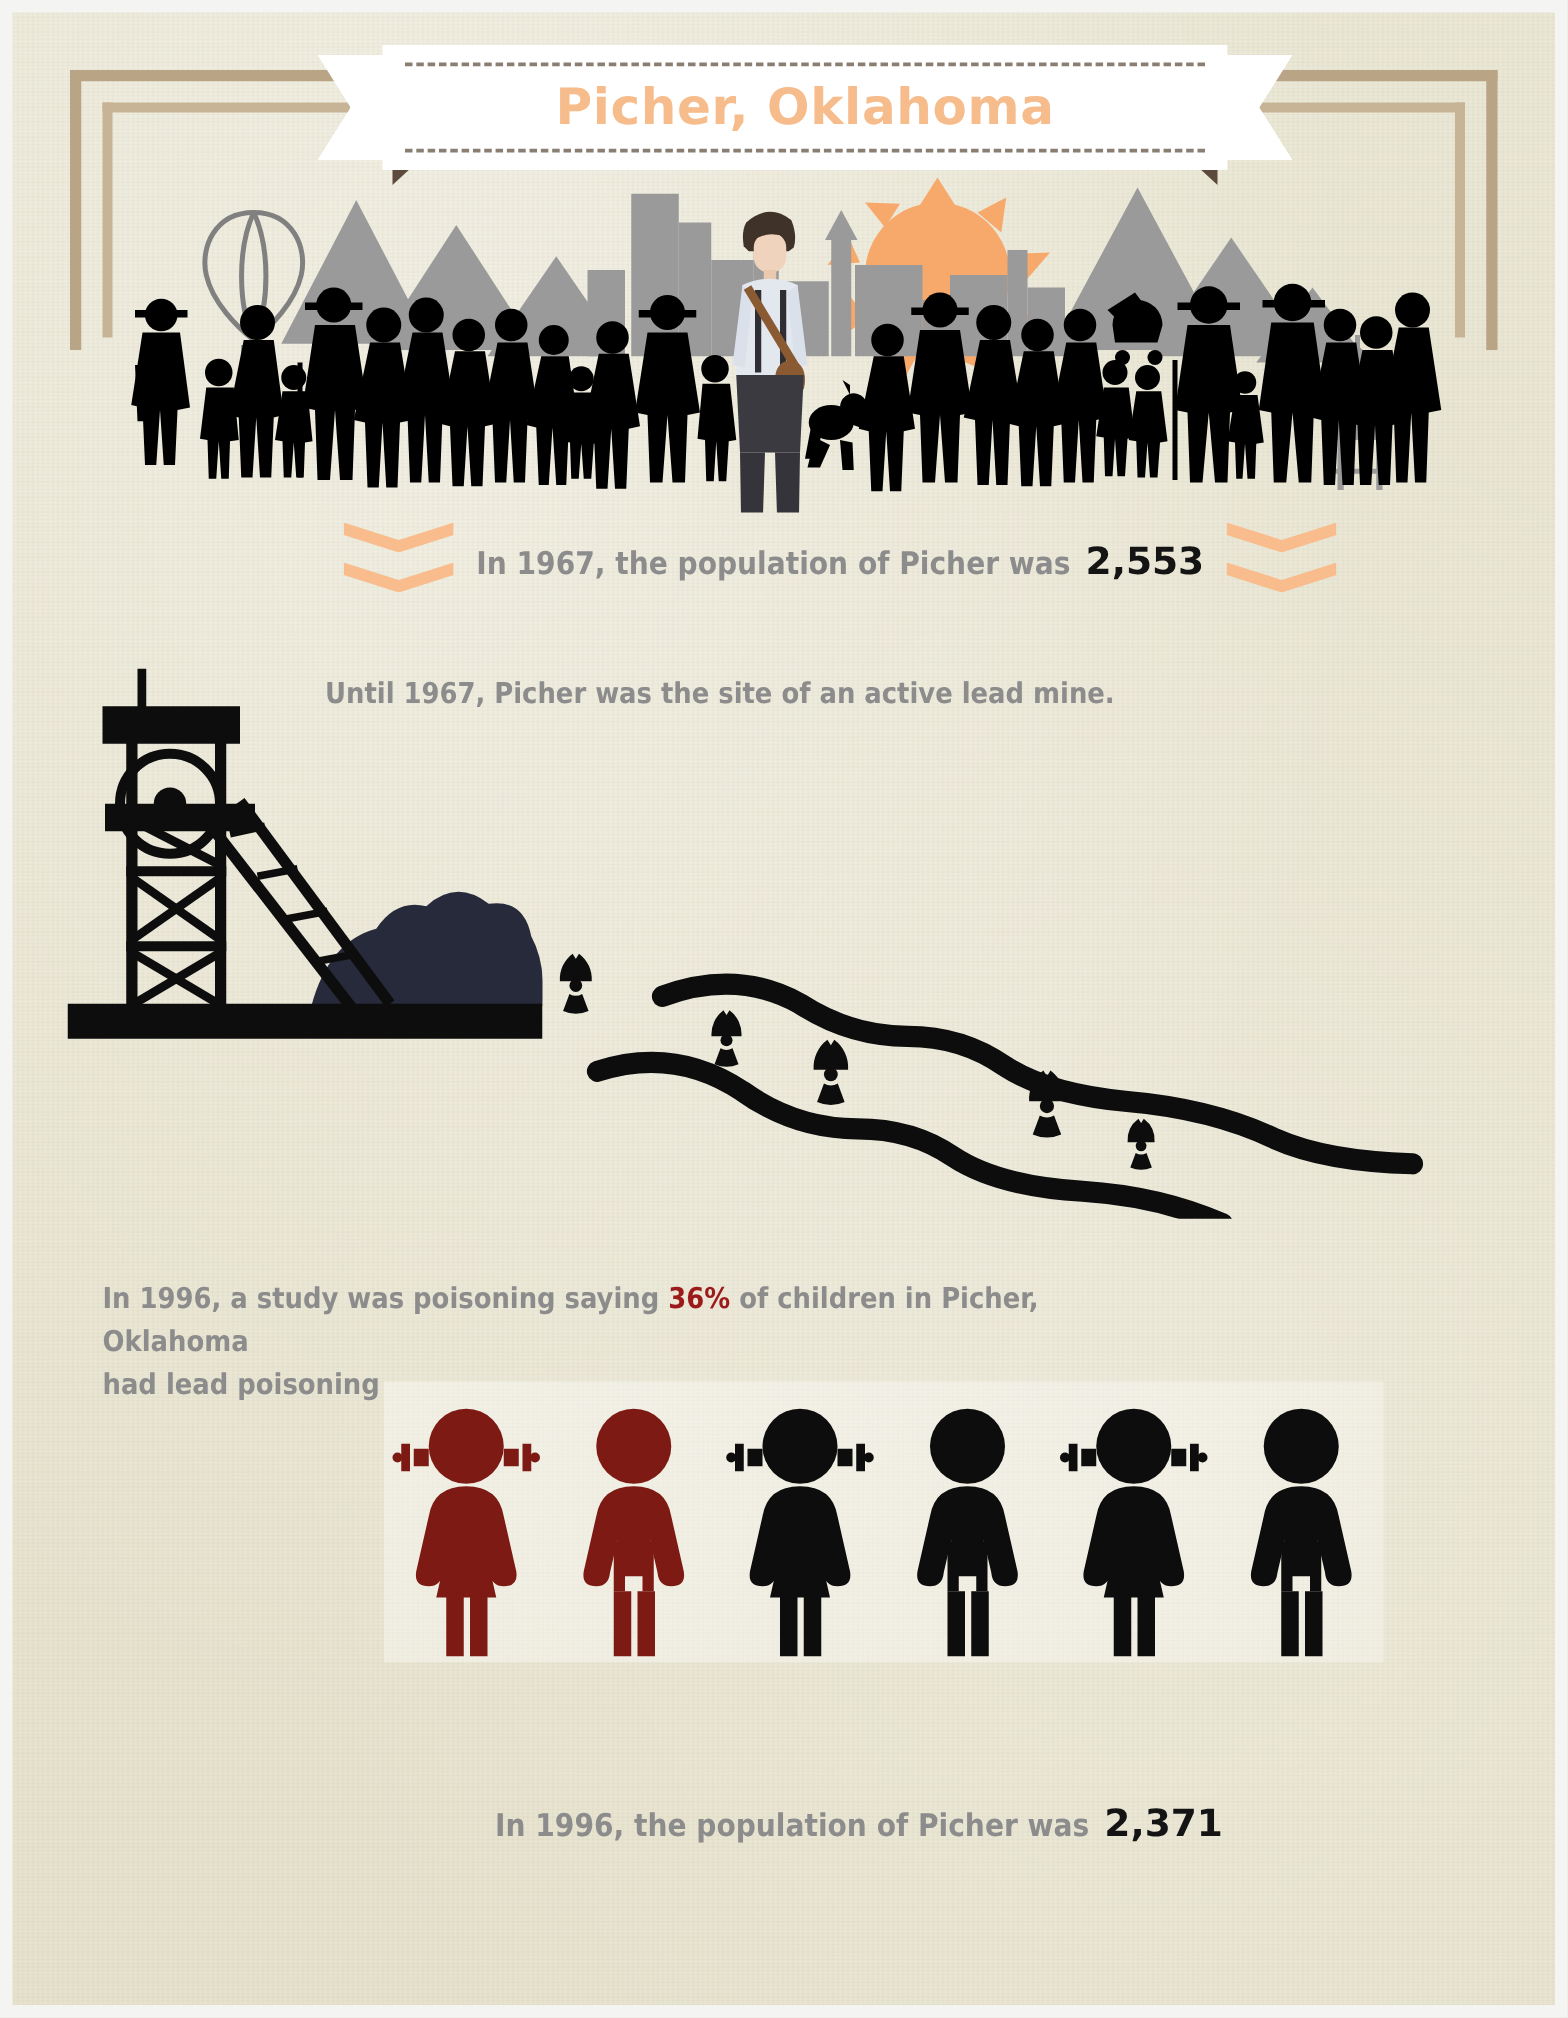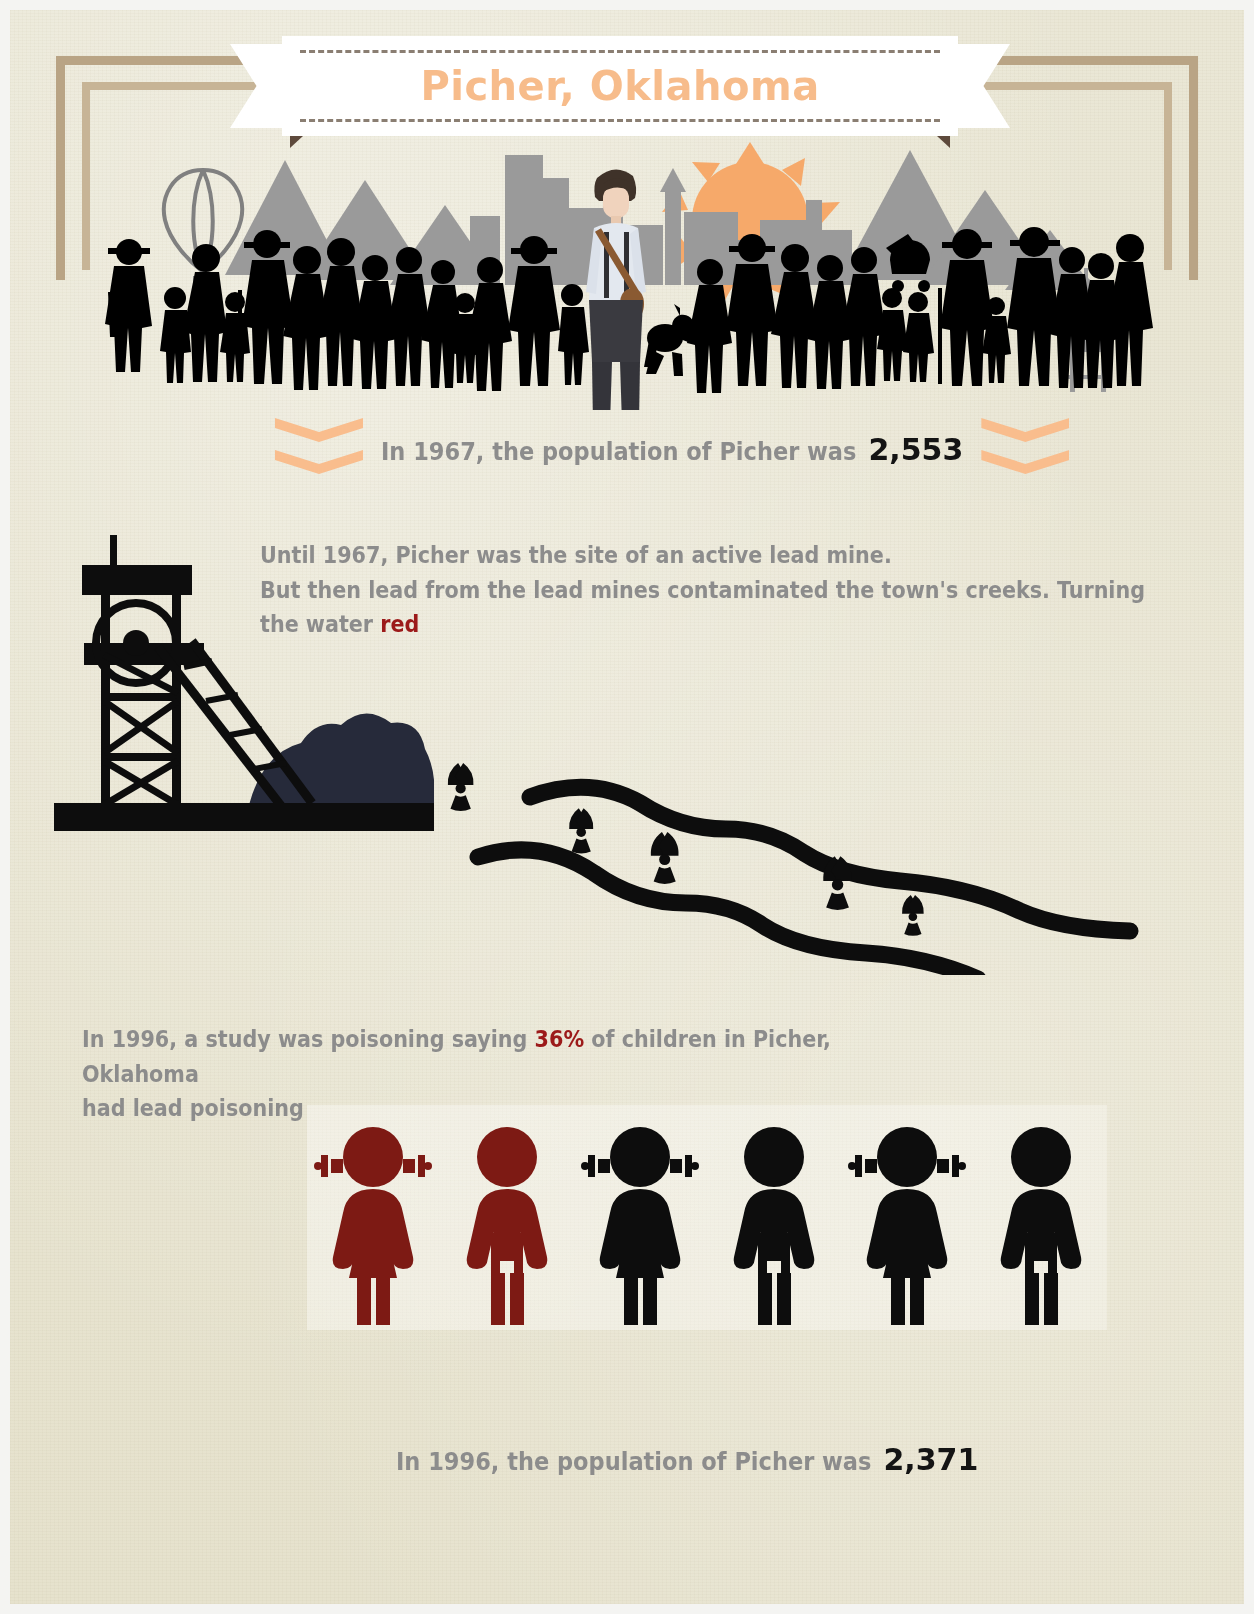--- a/index.html
+++ b/index.html
@@ -30,21 +30,21 @@
 
   
   .bracket{position:absolute;}
   .bk-l-out{left:46px;top:46px;width:230px;height:215px;border-left:9px solid #b9a485;border-top:9px solid #b9a485;}
   .bk-l-in{left:72px;top:72px;width:190px;height:180px;border-left:8px solid #c7b496;border-top:8px solid #c7b496;}
   .bk-r-out{right:46px;top:46px;width:230px;height:215px;border-right:9px solid #b9a485;border-top:9px solid #b9a485;}
   .bk-r-in{right:72px;top:72px;width:190px;height:180px;border-right:8px solid #c7b496;border-top:8px solid #c7b496;}
 
   
   .ribbon{
-    position:absolute;left:220px;top:26px;width:780px;height:120px;z-index:9;text-decoration:underline;
+    position:absolute;left:244px;top:26px;width:780px;height:120px;z-index:9;text-decoration:underline;
   }
   .rb-tail{
     position:absolute;top:8px;width:78px;height:84px;background:#ffffff;
   }
   .rb-tail.left{left:0;clip-path:polygon(0 0,100% 0,100% 100%,0 100%,34% 50%);}
   .rb-tail.right{right:0;clip-path:polygon(0 0,100% 0,66% 50%,100% 100%,0 100%);}
   .rb-fold{position:absolute;top:88px;width:0;height:0;}
   .rb-fold.left{left:60px;border-top:24px solid #5e4a3c;border-left:0 solid transparent;border-right:26px solid transparent;}
   .rb-fold.right{right:60px;border-top:24px solid #5e4a3c;border-right:0 solid transparent;border-left:26px solid transparent;}
   .rb-main{
@@ -394,23 +394,20 @@
           <line x1="200" y1="254" x2="232" y2="248"></line>
         </g>
 
         <rect x="0" y="288" width="380" height="28"></rect>
       </g>
     </svg>
   </div>
 
   <div class="para para-mine">
     <div>Until 1967, Picher was the site of an active lead mine.</div>
-    <div>
-      <span>But then lead from the lead mines contaminated the town's creeks. Turning the water </span><span class="hl-red">red</span>
-    </div>
   </div>
 
   <div class="creek">
     <svg width="730" height="230" viewBox="0 0 730 230">
       <g fill="none" stroke="#0d0d0d" stroke-width="17" stroke-linecap="round">
         <path d="M100 52 q60 -22 110 6 q40 26 86 26 q44 0 78 24 q34 22 96 28 q70 6 120 30 q40 18 110 20"></path>
         <path d="M48 112 q62 -20 116 16 q42 30 92 30 q44 0 76 22 q36 24 104 28 q62 4 112 26"></path>
       </g>
       <g fill="#0d0d0d">
         <g transform="translate(6,6) scale(0.85)">

